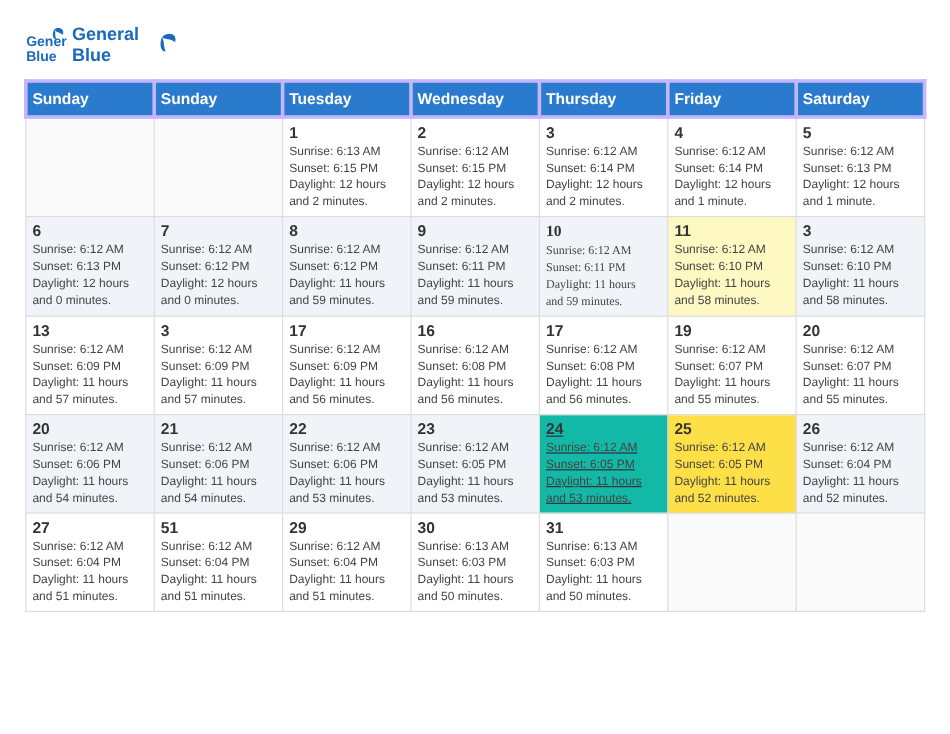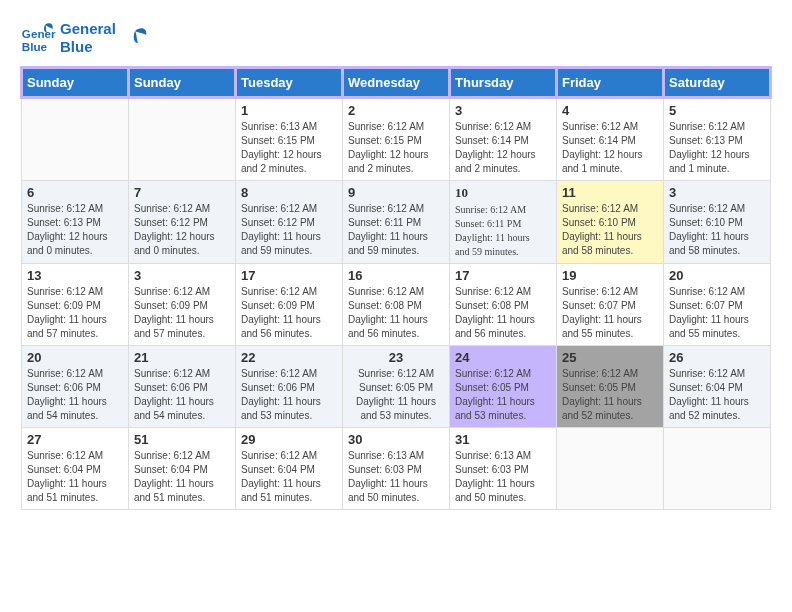--- a/index.html
+++ b/index.html
@@ -276,35 +276,35 @@
 Daylight: 11 hours
 and 54 minutes.</div>
         </td>
         <td style="background: rgb(240, 244, 248);">
           <span class="day-num">22</span>
           <div class="cell-info" style="white-space: pre-line;">Sunrise: 6:12 AM
 Sunset: 6:06 PM
 Daylight: 11 hours
 and 53 minutes.</div>
         </td>
-        <td style="background: rgb(240, 244, 248); text-align: center;">
+        <td style="background: rgb(240, 244, 248);">
           <span class="day-num">23</span>
           <div class="cell-info" style="white-space: pre-line;">Sunrise: 6:12 AM
 Sunset: 6:05 PM
 Daylight: 11 hours
 and 53 minutes.</div>
         </td>
-        <td style="background: #c4b5fd;">
+        <td style="background: #14b8a6; text-decoration: underline;">
           <span class="day-num">24</span>
           <div class="cell-info" style="white-space: pre-line;">Sunrise: 6:12 AM
 Sunset: 6:05 PM
 Daylight: 11 hours
 and 53 minutes.</div>
         </td>
-        <td style="background: #a3a3a3;">
+        <td style="background: #fde047;">
           <span class="day-num">25</span>
           <div class="cell-info" style="white-space: pre-line;">Sunrise: 6:12 AM
 Sunset: 6:05 PM
 Daylight: 11 hours
 and 52 minutes.</div>
         </td>
         <td style="background: rgb(240, 244, 248);">
           <span class="day-num">26</span>
           <div class="cell-info" style="white-space: pre-line;">Sunrise: 6:12 AM
 Sunset: 6:04 PM

